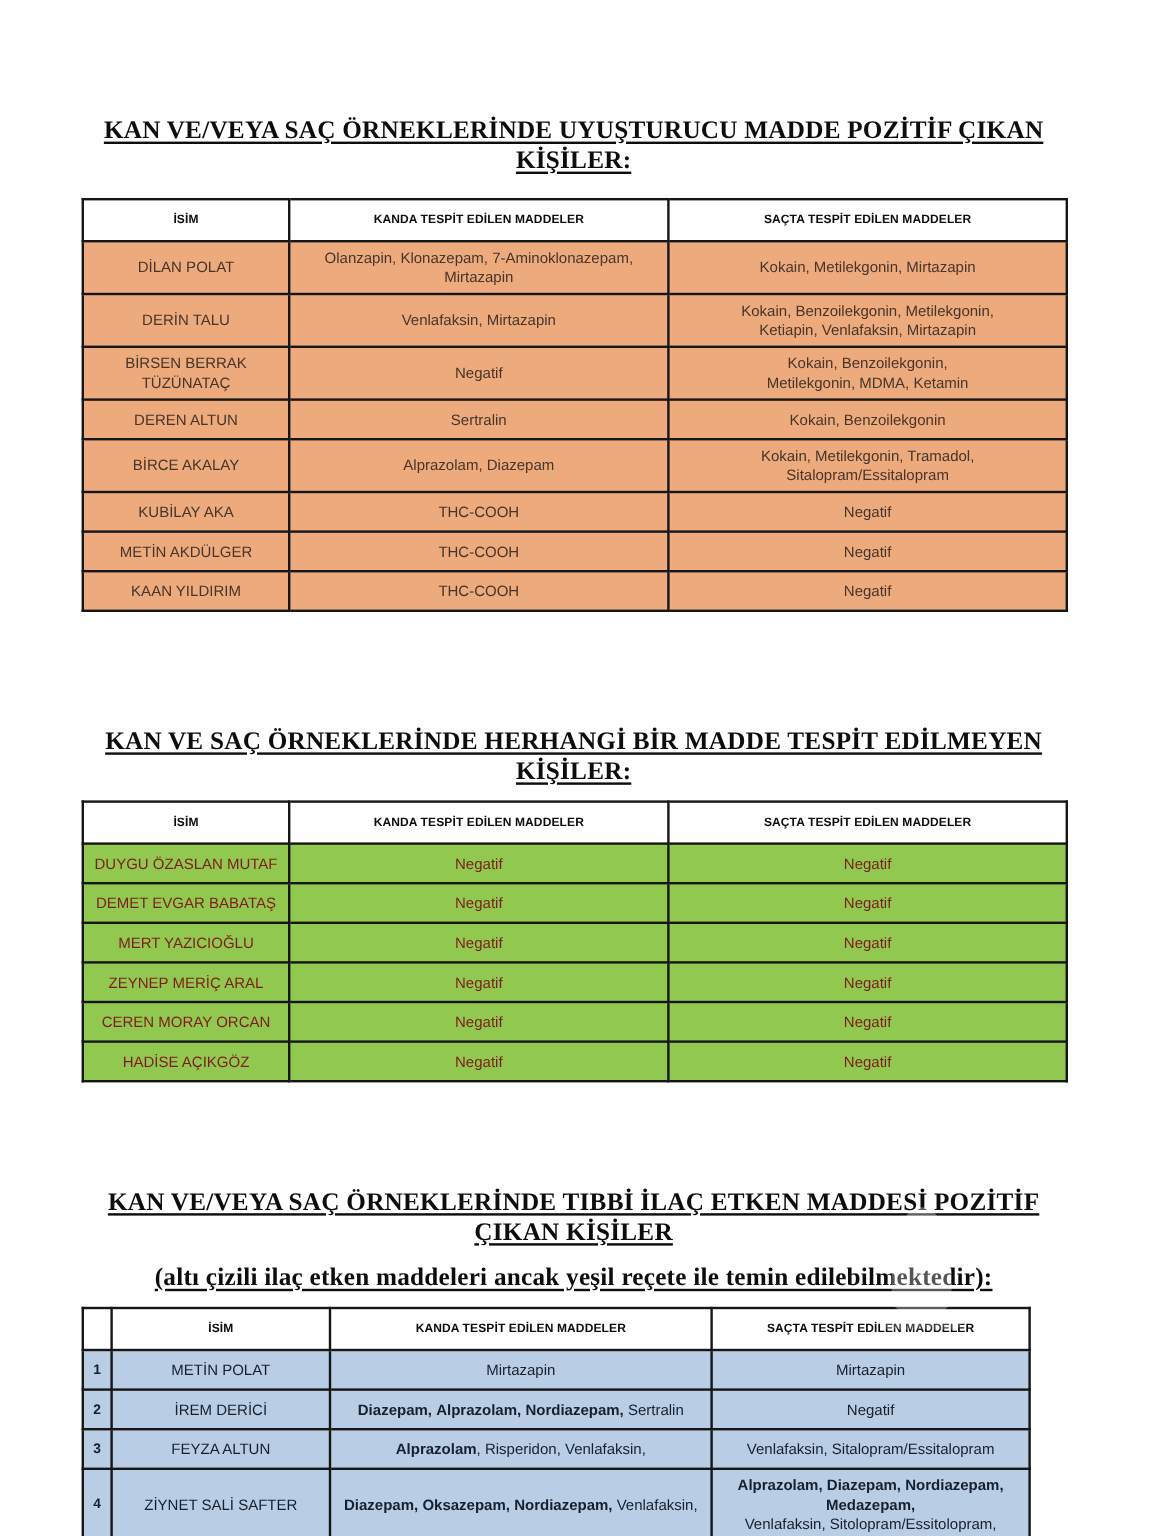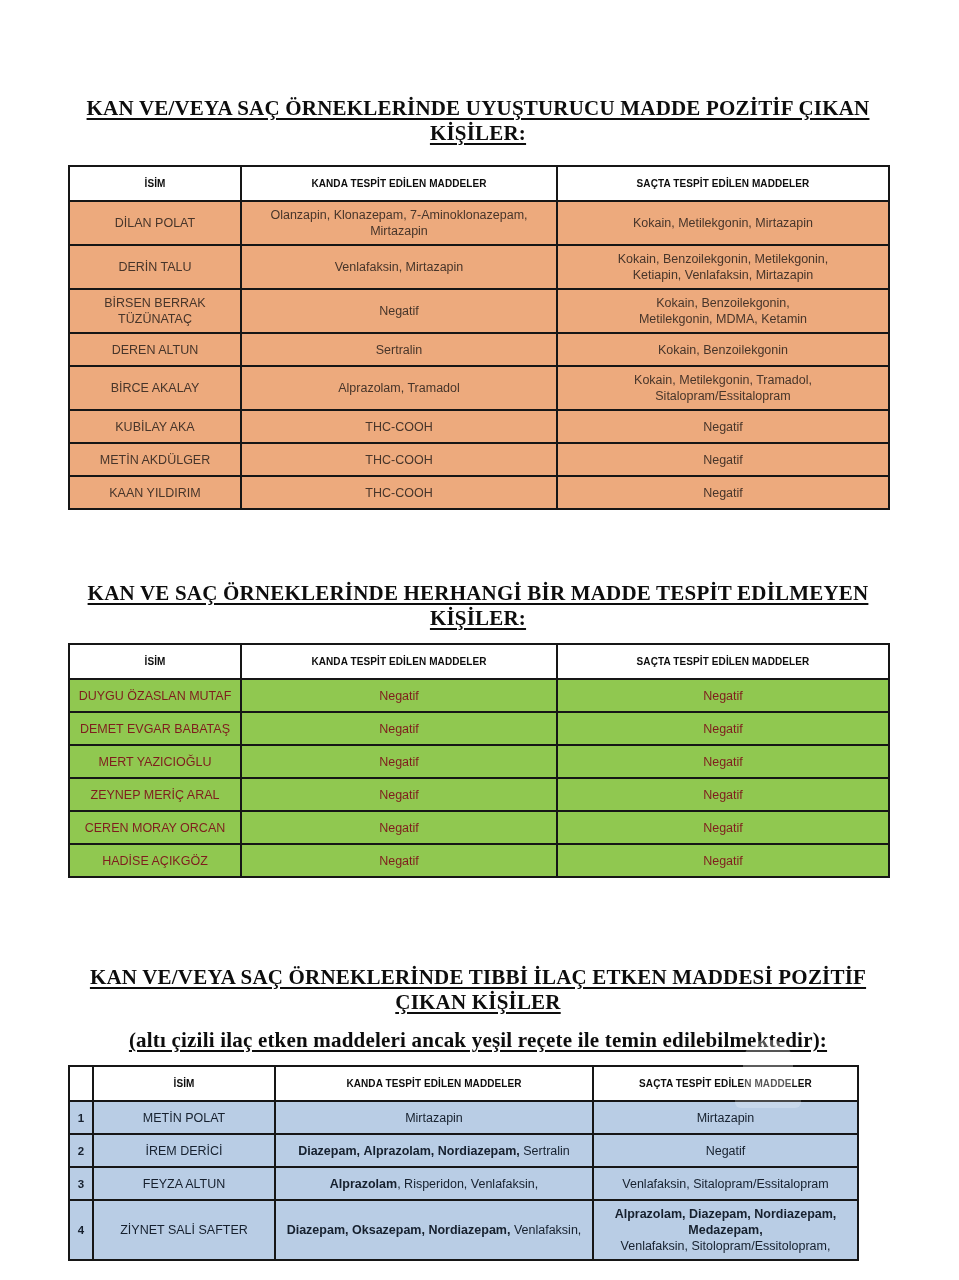--- a/index.html
+++ b/index.html
@@ -7,21 +7,21 @@
     width:959px; height:1280px; background:#ffffff; overflow:hidden; position:relative;
     font-family:"Liberation Sans", sans-serif; color:#222;
   }
   .content { position:absolute; left:68px; top:0; width:820px; }
   .doc-title {
     font-family:"Liberation Serif", serif; font-weight:bold; font-size:21px; line-height:25px;
     color:#0d0d0d; text-align:center; text-decoration:underline;
     text-decoration-thickness:2px; text-underline-offset:3px; margin:0; letter-spacing:0.2px;
   }
   #title-1 { margin-top:96px; }
-  #title-2 { margin-top:71px; }
+  #title-2 { margin-top:95px; }
   #title-3a { margin-top:87px; }
   #title-3b { margin-top:13px; }
   table { border-collapse:collapse; table-layout:fixed; }
   #table-drug-positive { width:820px; margin-top:19px; }
   #table-negative      { width:820px; margin-top:12px; }
   #table-medication    { width:789px; margin-top:12px; }
   th, td { border:2px solid #161616; text-align:center; vertical-align:middle; }
   th {
     background:#ffffff; color:#0d0d0d; font-weight:bold; font-size:10px;
     padding:6px 4px; height:21px; letter-spacing:0.1px;
@@ -87,21 +87,21 @@
           <td>Kokain, Benzoilekgonin,
 Metilekgonin, MDMA, Ketamin</td>
         </tr>
         <tr>
           <td>DEREN ALTUN</td>
           <td>Sertralin</td>
           <td>Kokain, Benzoilekgonin</td>
         </tr>
         <tr>
           <td>BİRCE AKALAY</td>
-          <td>Alprazolam, Tramadol</td>
+          <td>Alprazolam, Diazepam</td>
           <td>Kokain, Metilekgonin, Tramadol,
 Sitalopram/Essitalopram</td>
         </tr>
         <tr>
           <td>KUBİLAY AKA</td>
           <td>THC-COOH</td>
           <td>Negatif</td>
         </tr>
         <tr>
           <td>METİN AKDÜLGER</td>

